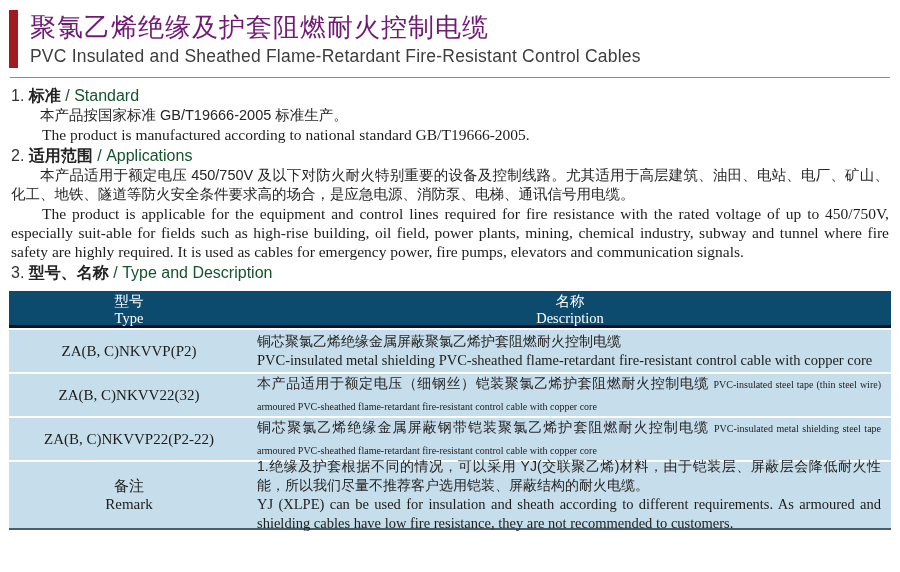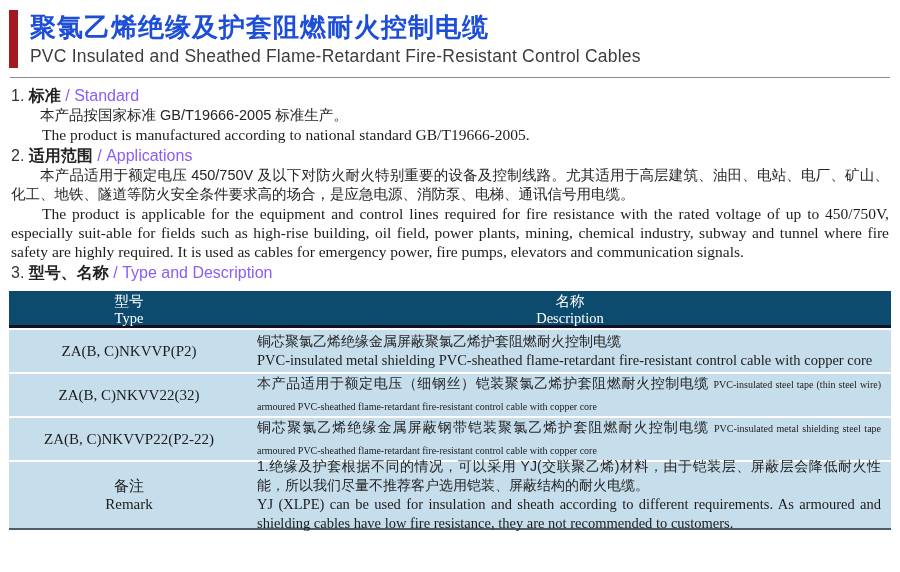--- a/index.html
+++ b/index.html
@@ -5,30 +5,30 @@
   * { margin:0; padding:0; box-sizing:border-box; }
   html,body { width:900px; height:572px; background:#ffffff; overflow:hidden; }
   body { font-family:"Liberation Sans", sans-serif; color:#222; }
 
   .page { width:900px; height:572px; background:#fff; padding:10px 9px 0 9px; }
 
   
   .title-block { display:flex; align-items:stretch; margin-left:0; }
   .red-bar { width:9px; background:#a2191f; margin-right:12px; }
   .titles { padding-top:2px; }
-  .title-zh { font-size:26px; font-weight:bold; color:#1d4ed8; letter-spacing:1px; line-height:30px; }
+  .title-zh { font-size:26px; font-weight:normal; color:#701a75; letter-spacing:1px; line-height:30px; }
   .title-en { font-size:17.5px; color:#3d3d3d; line-height:24px; margin-top:2px; letter-spacing:0.2px; }
   .rule { border-top:1px solid #8c8c8c; margin:9px 1px 8px 1px; }
 
   
   .sections { padding:0 2px; }
   .sec-head { font-size:16px; color:#333; line-height:20px; margin-top:2px; }
   .sec-head .num { font-weight:normal; }
   .sec-head .zh-b { font-weight:bold; color:#222;text-align:right; }
-  .sec-head .rest { color:#8b5cf6; }
+  .sec-head .rest { color:#14532d; }
   p.zh { font-size:14.5px; line-height:19px; color:#262626; text-align:justify; }
   p.en { font-family:"Liberation Serif", serif; font-size:15.5px; line-height:19px; color:#1c1c1c; text-align:justify; }
   .indent { text-indent:2em; }
 
   
   .dtable { margin-top:8px; }
   .thead { display:flex; background:#0c4a6e; color:#ffffff; height:37px;
            border-bottom:3px solid #10102c; text-align:center; }
   .col-type { width:240px; flex:none; }
   .col-desc { flex:1; }

